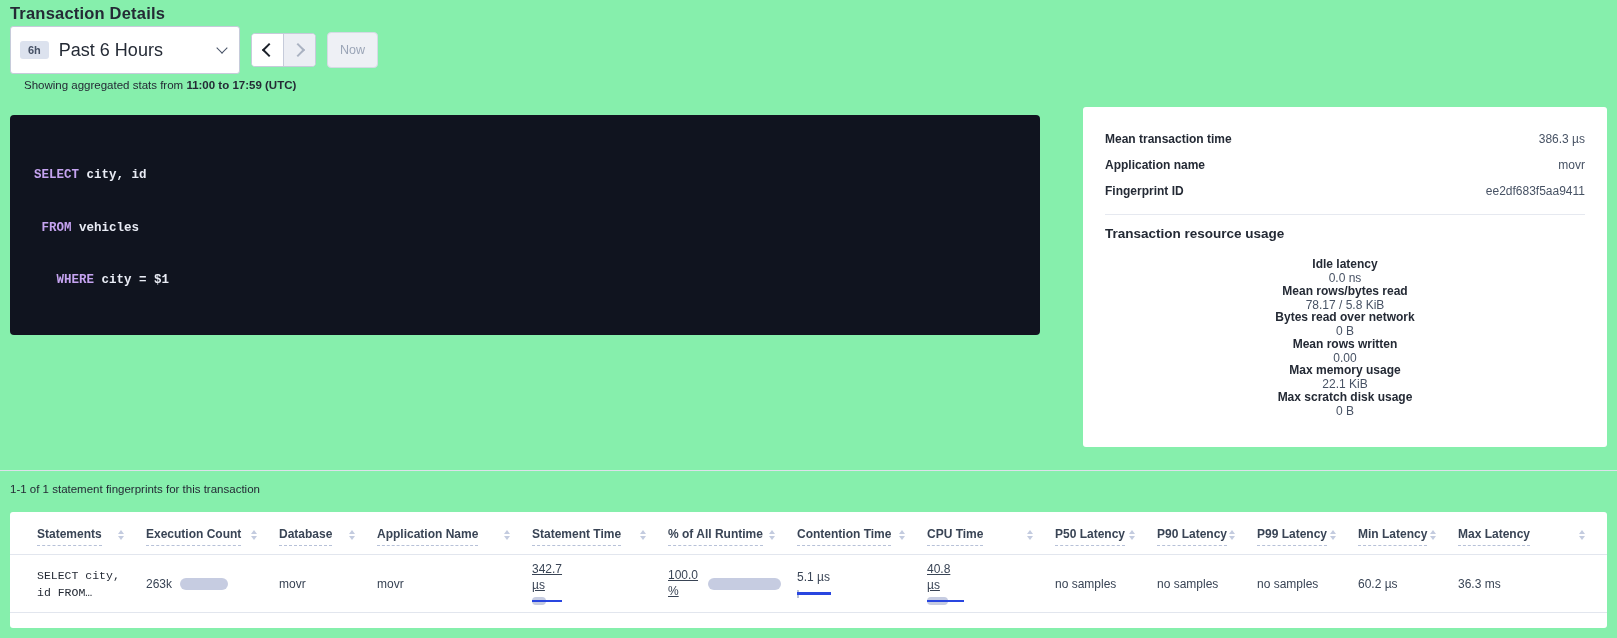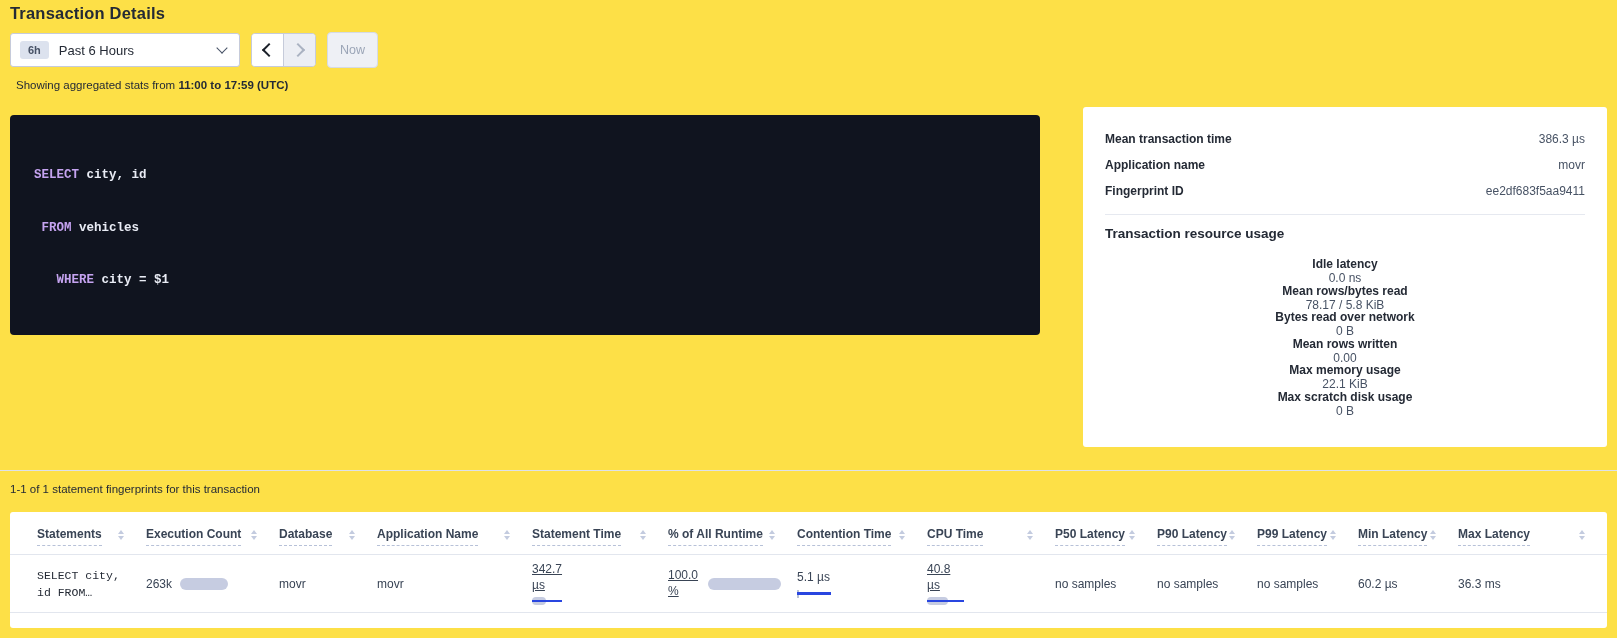--- a/index.html
+++ b/index.html
@@ -1,39 +1,39 @@
 <!DOCTYPE html>
 <html><head>
 <meta charset="utf-8">
 <style>
   html,body { margin:0; padding:0; background:#f4f6fa; font-family:"Liberation Sans",sans-serif; color:#242a35; }
-  .page { position:relative; width:1617px; height:638px; background:#fde047; overflow:hidden; }
+  .page { position:relative; width:1617px; height:638px; background:#86efac; overflow:hidden; }
 
   
   .page-title { position:absolute; left:10px; top:4px; font-size:16.5px; font-weight:bold; letter-spacing:.2px; }
 
   .toolbar { position:absolute; left:10px; top:33px; display:flex; align-items:center; height:34px; }
-  .time-dropdown { width:230px; height:34px; background:#fff; border:1px solid #c6cbda; border-radius:3px;
+  .time-dropdown { width:230px; height:48px; background:#fff; border:1px solid #c6cbda; border-radius:3px;
                    display:flex; align-items:center; padding:0 13px 0 9px; box-sizing:border-box; cursor:pointer; }
   .time-badge { background:#dce2ee; color:#475266; font-size:11px; font-weight:bold; padding:3px 8px; border-radius:3px; }
-  .time-label { margin-left:10px; font-size:13px; color:#242a35; flex:1; }
+  .time-label { margin-left:10px; font-size:18px; color:#242a35; flex:1; }
   .chev-down { width:7px; height:7px; border-right:1.6px solid #475266; border-bottom:1.6px solid #475266;
                transform:rotate(45deg); margin-top:-4px; }
 
   .arrow-group { display:flex; margin-left:11px; border:1px solid #c6cbda; border-radius:4px; overflow:hidden;
                  height:34px; box-sizing:border-box; background:#fff; }
   .arrow-btn { width:31px; display:flex; align-items:center; justify-content:center; background:#fff; cursor:pointer; }
   .arrow-btn.next { background:#eceef4; border-left:1px solid #c6cbda; cursor:default; }
   .chev-left  { width:8px; height:8px; border-left:2.4px solid #1b2029; border-bottom:2.4px solid #1b2029; transform:rotate(45deg); margin-left:3px; }
   .chev-right { width:8px; height:8px; border-right:2.4px solid #aab2c2; border-top:2.4px solid #aab2c2; transform:rotate(45deg); margin-right:3px; }
 
   .now-btn { margin-left:11px; height:34px; padding:0 12px; background:#eef0f5; border:1px solid #d5dae5;
              border-radius:4px; color:#9ba5b7; font-size:12.5px; display:flex; align-items:center; cursor:default; }
 
-  .period-line { position:absolute; left:16px; top:79px; font-size:11.5px; color:#242a35; }
+  .period-line { position:absolute; left:24px; top:79px; font-size:11.5px; color:#242a35; }
   .period-line b { font-weight:bold; }
 
   
   .sql-box { position:absolute; left:10px; top:115px; width:1030px; height:220px; background:#10141f; border-radius:4px;
              box-sizing:border-box; padding:17px 24px; font-family:"Liberation Mono","DejaVu Sans Mono",monospace;
              font-size:12.5px; line-height:17.5px; color:#e9ecf5; white-space:pre; font-weight:bold; }
   .sql-kw { color:#c5a3f0; }
 
   
   .details-card { position:absolute; left:1083px; top:107px; width:524px; height:340px; background:#fff;

